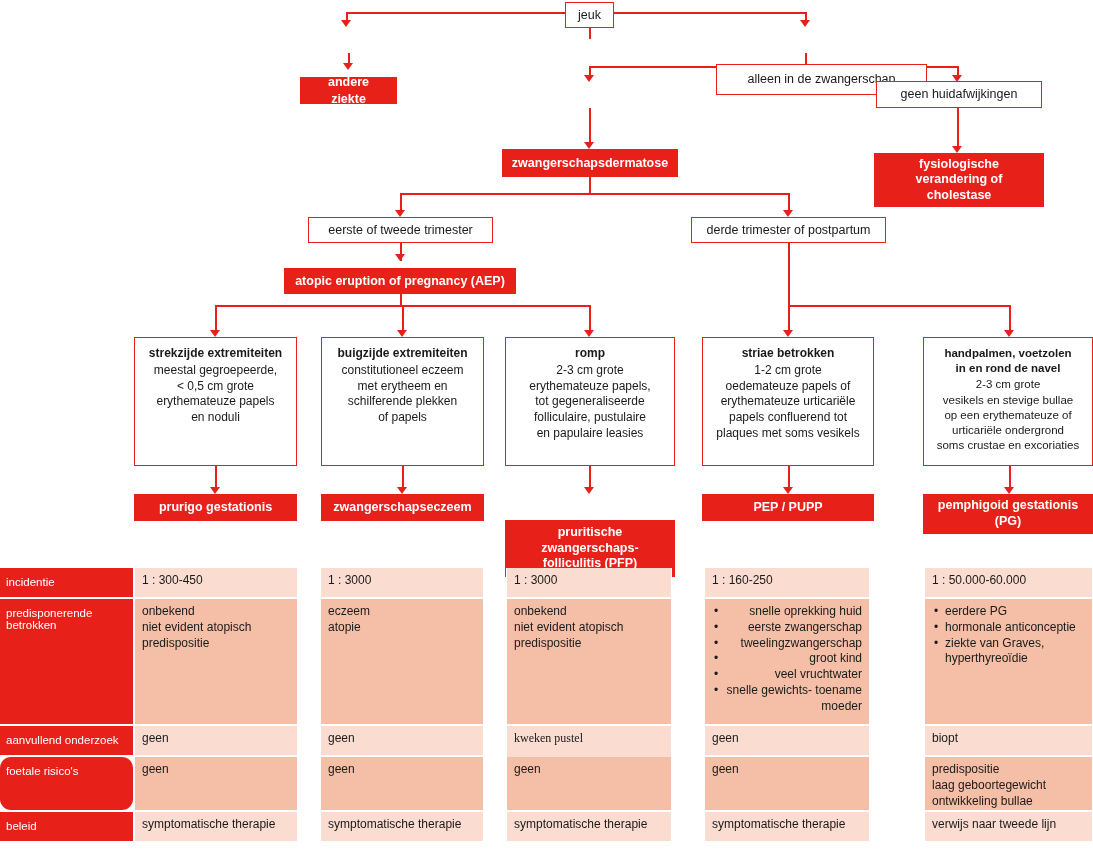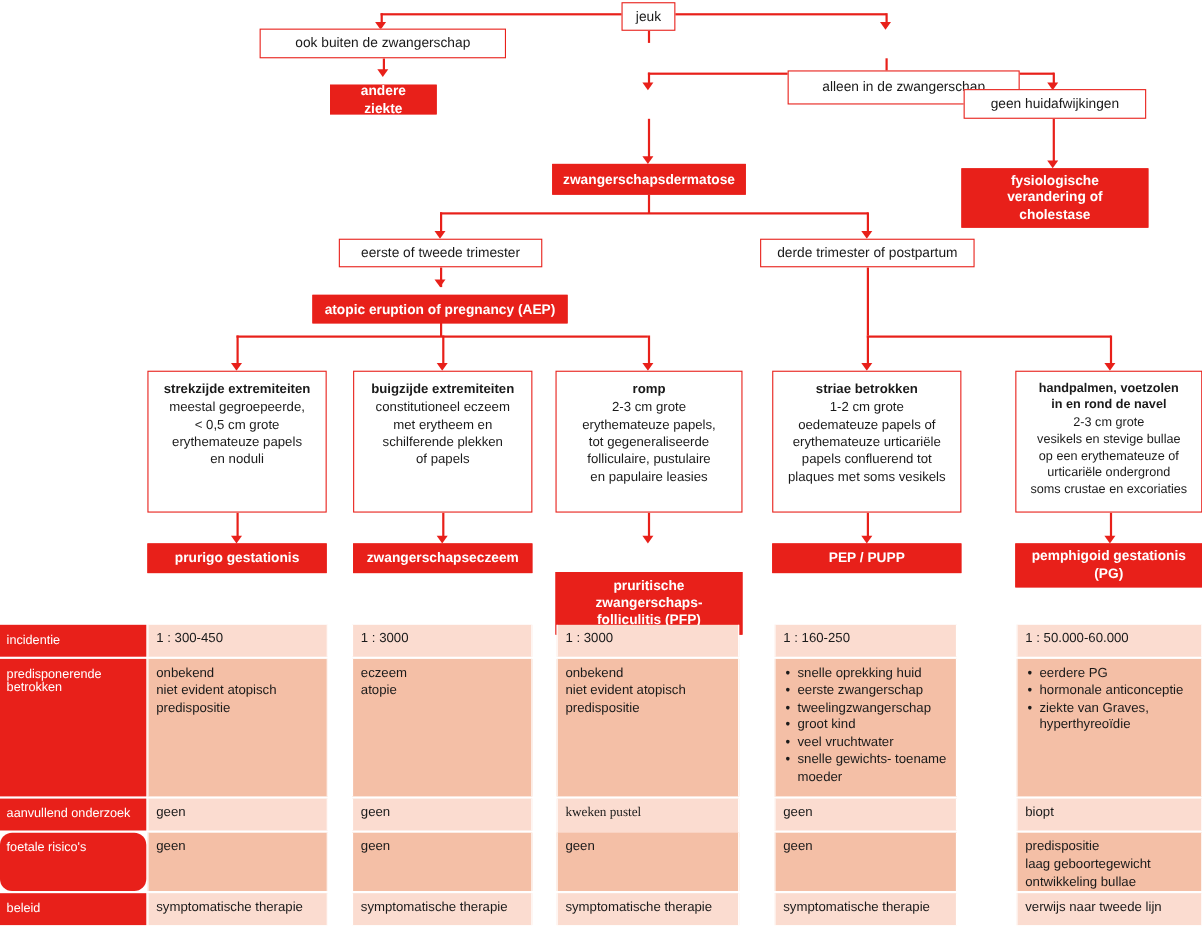--- a/index.html
+++ b/index.html
@@ -151,23 +151,20 @@
   <div class="arrow" style="left:584px; top:487px;"></div>
   <div class="ln lnv" style="left:788px; top:466px; height:24px;"></div>
   <div class="arrow" style="left:783px; top:487px;"></div>
   <div class="ln lnv" style="left:1009px; top:466px; height:24px;"></div>
   <div class="arrow" style="left:1004px; top:487px;"></div>
 
   <div class="node" style="left:565px; top:2px; width:49px; height:26px;">
     <span>jeuk</span>
   </div>
 
-  <div class="node" style="left:236px; top:26px; width:224px; height:27px;">
-    <span>ook buiten de zwangerschap</span>
-  </div>
 
   <div class="node filled" style="left:300px; top:77px; width:97px; height:27px;">
     <span>andere ziekte</span>
   </div>
 
   <div class="node" style="left:716px; top:26px; width:211px; height:31px;margin-top:38px;">
     <span>alleen in de zwangerschap</span>
   </div>
 
 
@@ -282,21 +279,21 @@
     <div class="cell shade-b" style="left:506px; top:34px; width:166px; height:125px;">
       <div>onbekend</div>
       <div>niet evident atopisch</div>
       <div>predispositie</div>
     </div>
     <div class="cell shade-a" style="left:506px; top:161px; width:166px; height:35px;font-family:Liberation Serif, serif;">kweken pustel</div>
     <div class="cell shade-b" style="left:506px; top:192px; width:166px; height:53px;">geen</div>
     <div class="cell shade-a" style="left:506px; top:247px; width:166px; height:29px;">symptomatische therapie</div>
 
     <div class="cell shade-a" style="left:704px; top:3px; width:166px; height:29px;">1 : 160-250</div>
-    <div class="cell shade-b" style="left:704px; top:34px; width:166px; height:125px;">
+    <div class="cell shade-b" style="left:704px; top:34px; width:166px; height:125px;text-align:right;">
       <ul>
         <li>snelle oprekking huid</li>
         <li>eerste zwangerschap</li>
         <li>tweelingzwangerschap</li>
         <li>groot kind</li>
         <li>veel vruchtwater</li>
         <li>snelle gewichts- toename moeder</li>
       </ul>
     </div>
     <div class="cell shade-a" style="left:704px; top:161px; width:166px; height:29px;">geen</div>

